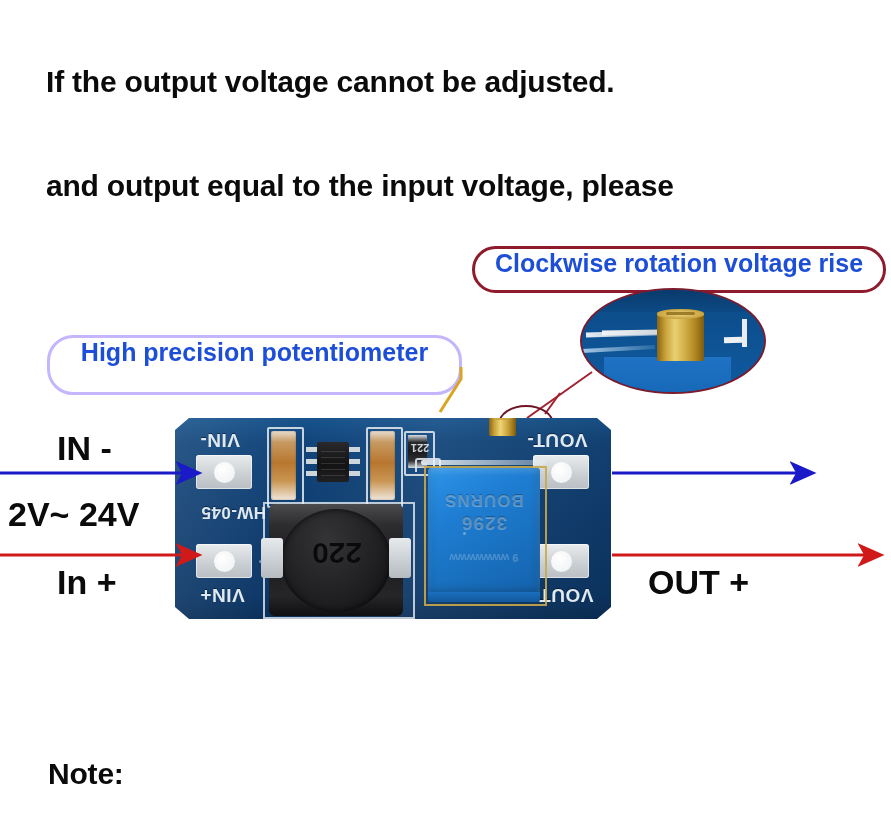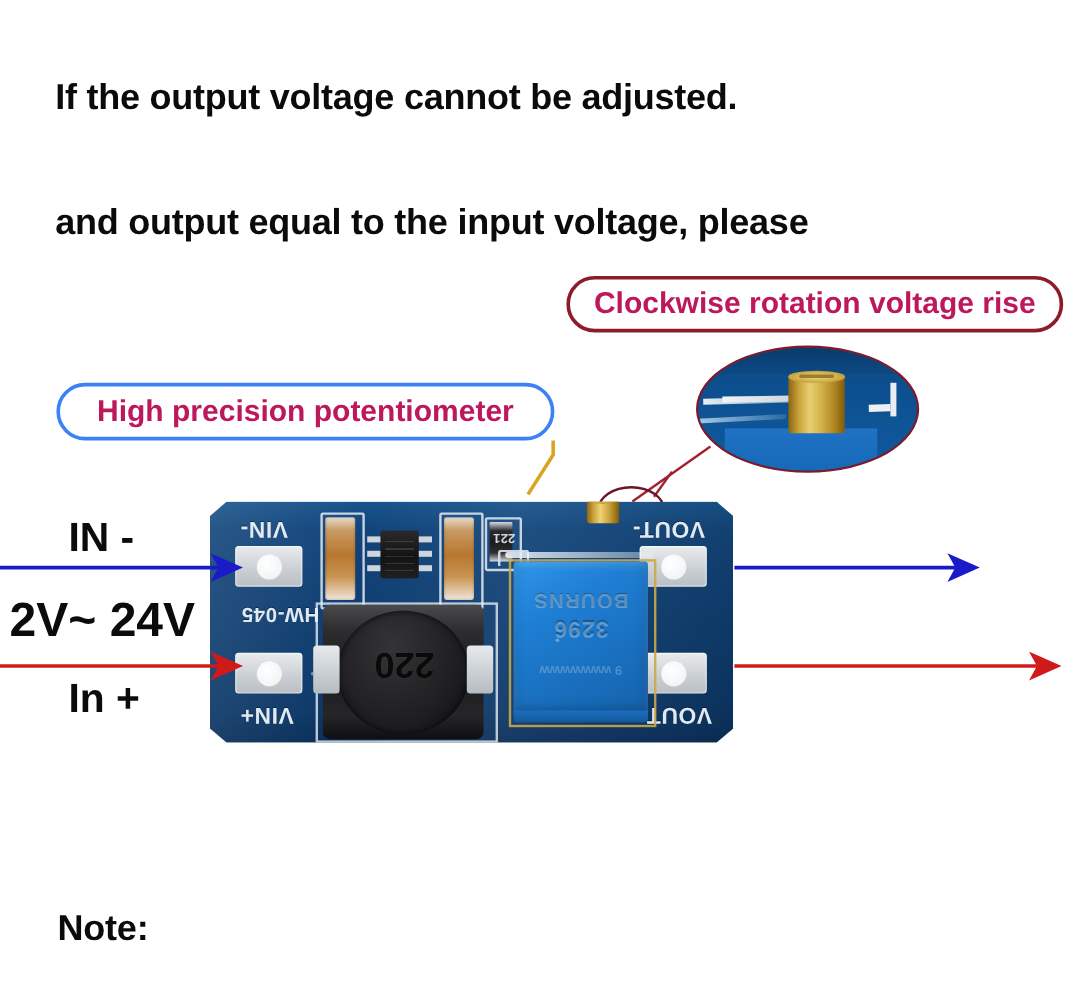--- a/index.html
+++ b/index.html
@@ -24,31 +24,32 @@
   }
   #note-text{
     left:48px;top:686px;
     font-size:30px;line-height:35px;
   }
   .para .ln{display:block;}
 
   
   .callout{
     position:absolute;
-    display:flex;align-items:center;justify-content:center;
+    display:flex;justify-content:center;
     background:#ffffff;
     border-radius:26px;
     font-weight:bold;
-    color:#be185d;
+    color:#1d4ed8;
     box-sizing:border-box;
     white-space:nowrap;
+    margin-top:16px;
   }
   #callout-pot{
-    left:47px;top:319px;width:415px;height:48px;
-    border:3px solid #3b82f6;
+    left:47px;top:319px;width:415px;height:60px;
+    border:3px solid #c4b5fd;
     font-size:25px;
   }
   #callout-cw{
     left:472px;top:230px;width:414px;height:47px;
     border:3px solid #8e1b2c;
     font-size:25px;
   }
 
   
   #leaders{position:absolute;left:0;top:0;width:891px;height:840px;pointer-events:none;}
@@ -117,21 +118,21 @@
     position:absolute;left:498px;top:405px;width:52px;height:34px;
     border:2px solid #6d1526;border-radius:50%;
     background:transparent;
   }
 
   
   .io-label{
     position:absolute;font-weight:bold;color:#0b0b0b;white-space:nowrap;
   }
   #lbl-in-minus{left:57px;top:429px;font-size:34px;}
-  #lbl-in-range{left:8px;top:495px;font-size:40px;}
+  #lbl-in-range{left:8px;top:495px;font-size:34px;}
   #lbl-in-plus{left:57px;top:563px;font-size:34px;}
   #lbl-out-minus{left:648px;top:429px;font-size:34px;}
   #lbl-out-range{left:636px;top:495px;font-size:34px;}
   #lbl-out-plus{left:648px;top:563px;font-size:34px;}
 
   
   #pcb{
     position:absolute;left:175px;top:418px;width:436px;height:201px;
     background:
       linear-gradient(180deg,#17538c 0%,#11447a 12%,#0e3d70 50%,#0c3767 88%,#0a2f59 100%);
@@ -341,20 +342,21 @@
     <div class="screw-top"></div>
     <div class="screw-slot"></div>
     <div class="pad-r"></div>
     <div class="pad-r2"></div>
   </div>
   <div id="board-marker"></div>
 
   <div class="io-label" id="lbl-in-minus">IN -</div>
   <div class="io-label" id="lbl-in-range">2V~ 24V</div>
   <div class="io-label" id="lbl-in-plus">In +</div>
+  <div class="io-label" id="lbl-out-plus">OUT +</div>
 
   <div id="pcb">
     <div class="sheen"></div>
 
     <div class="pad" id="pad-vin-minus">
         <div class="hole"></div>
       </div>
     <div class="pad" id="pad-vin-plus">
         <div class="hole"></div>
       </div>

